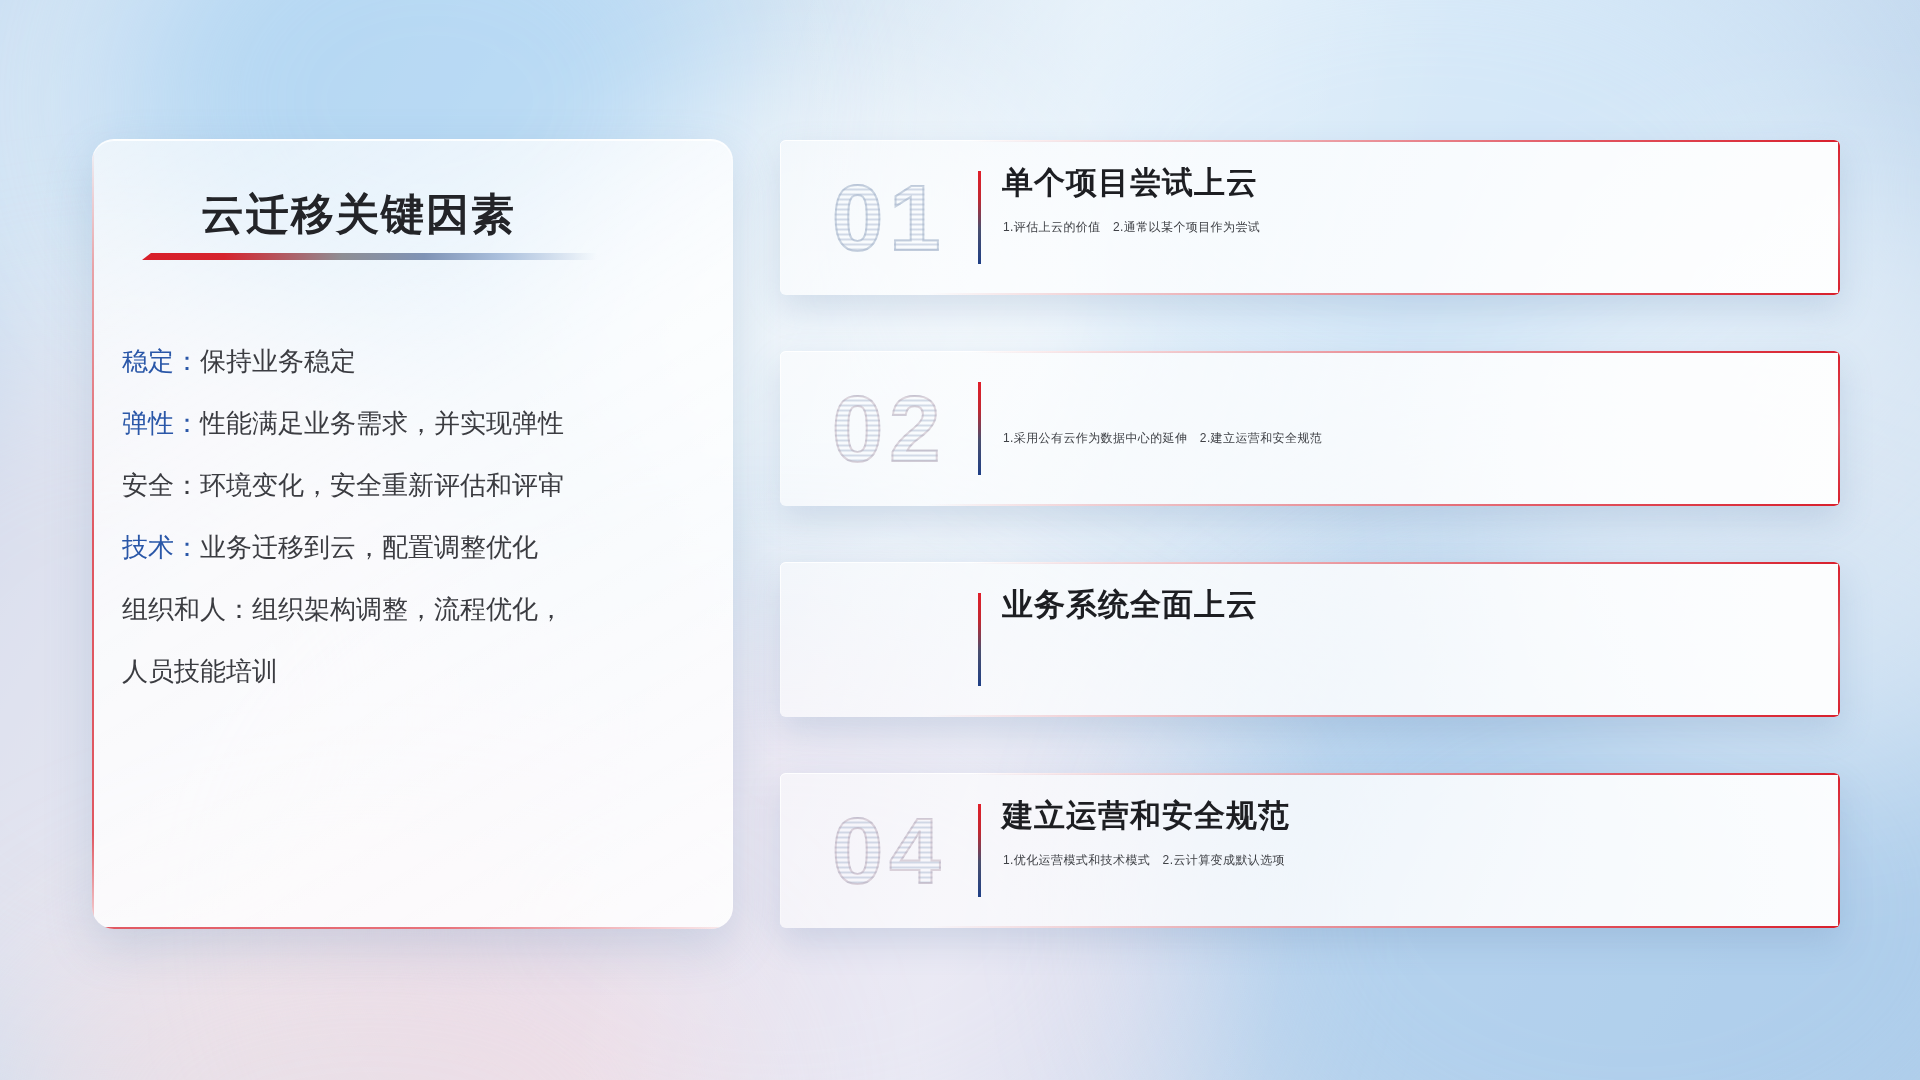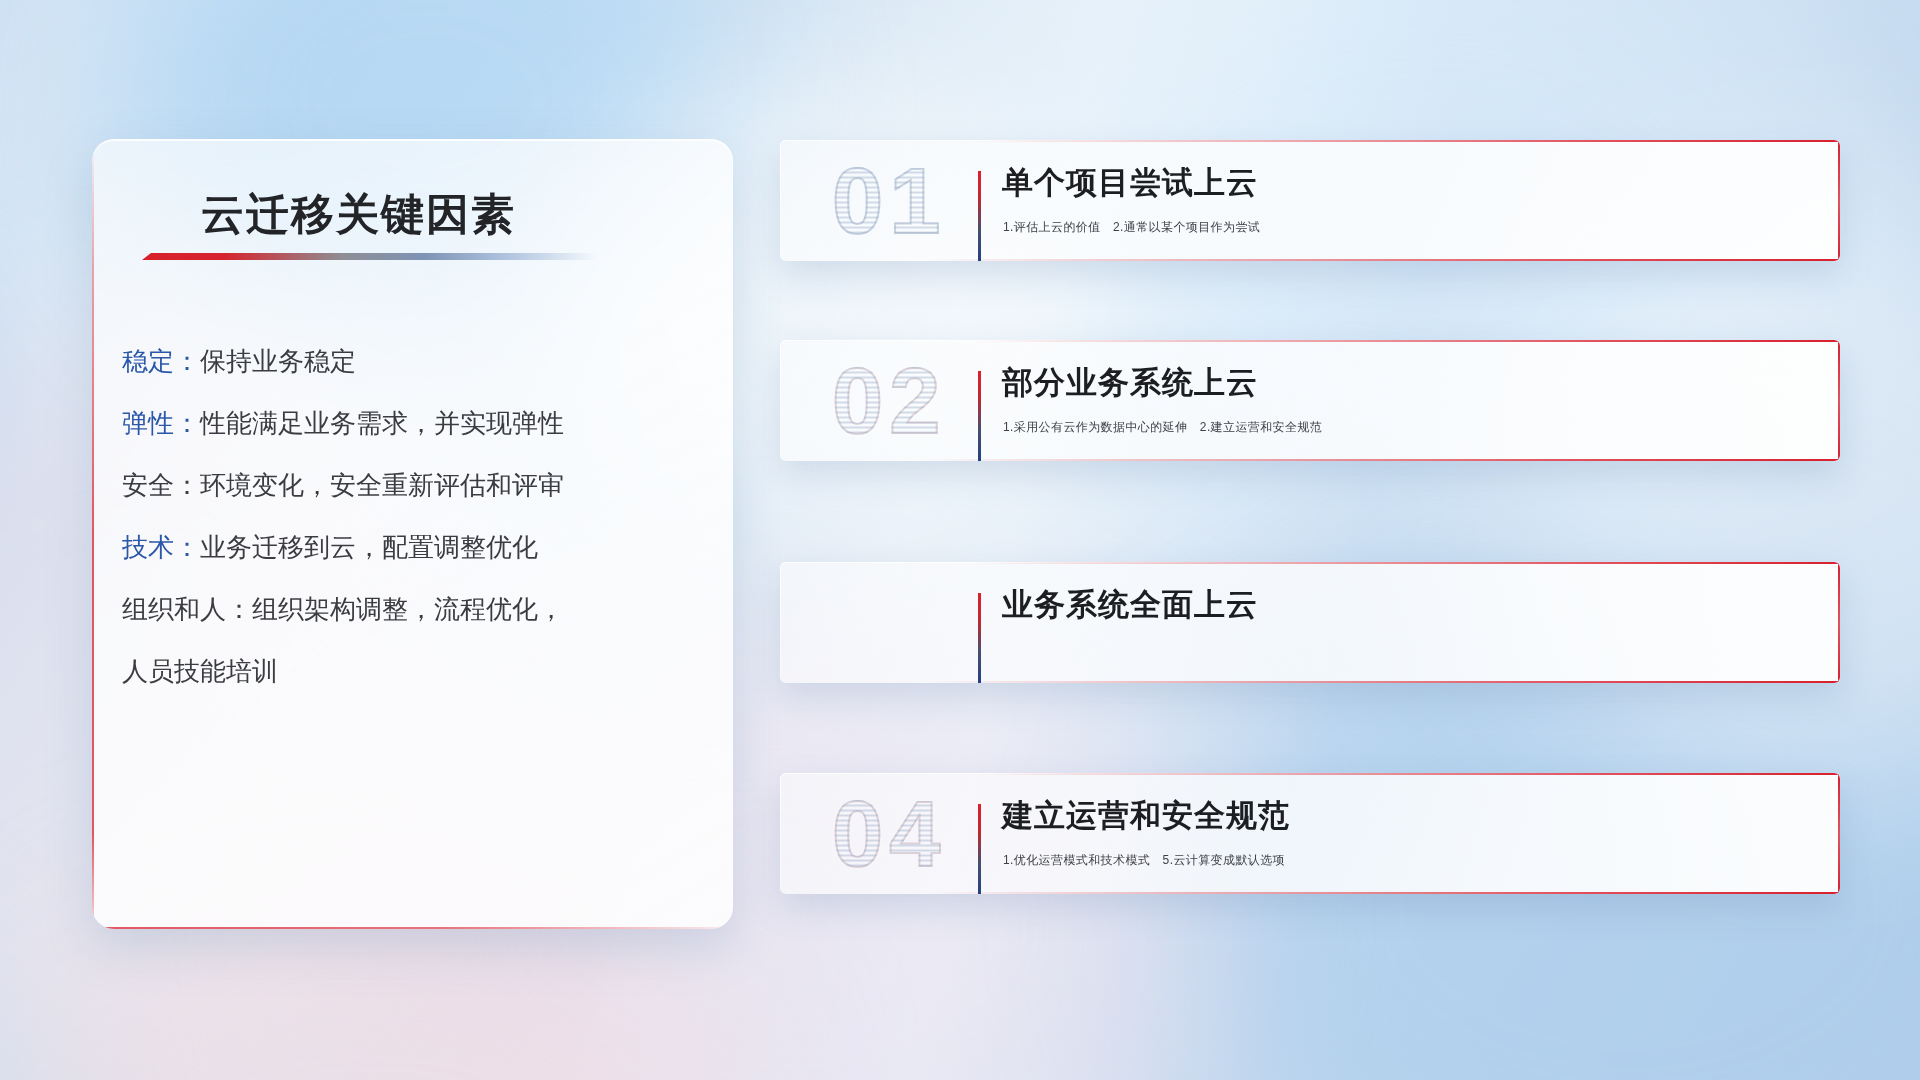--- a/index.html
+++ b/index.html
@@ -64,21 +64,21 @@
     position:absolute;left:30px;top:190px;right:26px;
   }
   .lc-item{
     font-size:26px;line-height:62px;color:#3b3c41;white-space:nowrap;
   }
   .lc-item .k{color:#2a57a8;}
   .lc-item .k.plain{color:#3b3c41;}
 
   
   .rcard{
-    position:absolute;left:780px;width:1060px;height:121px;
+    position:absolute;left:780px;width:1060px;height:155px;
     border-radius:6px;
     background:linear-gradient(112deg,rgba(255,255,255,.52) 0%,rgba(255,255,255,.70) 30%,rgba(255,255,255,.88) 70%,rgba(255,255,255,.95) 100%);
     box-shadow:0 14px 34px rgba(88,126,170,.20), inset 0 1px 0 rgba(255,255,255,.9);
     overflow:hidden;
   }
   .rcard .e-top{
     position:absolute;right:0;top:0;height:2px;width:82%;
     background:linear-gradient(90deg,rgba(224,87,97,0) 0%,rgba(226,112,120,.45) 28%,#e1525e 72%,#d8202d 100%);
   }
   .rcard .e-right{
@@ -169,42 +169,41 @@
   <div class="e-left"></div>
   <div class="e-top"></div>
   <div class="e-right"></div>
   <div class="e-bot"></div>
   <div class="rnum">01</div>
   <div class="rdiv"></div>
   <div class="rtitle">单个项目尝试上云</div>
   <div class="rdesc">1.评估上云的价值　2.通常以某个项目作为尝试</div>
 </div>
 
-<div class="rcard" style="top:340px;text-align:center;">
+<div class="rcard" style="top:351px;text-align:center;">
   <div class="e-left"></div>
   <div class="e-top"></div>
   <div class="e-right"></div>
   <div class="e-bot"></div>
   <div class="rnum alt">02</div>
   <div class="rdiv"></div>
-  <div class="rtitle">部分业务系统上云</div>
   <div class="rdesc">1.采用公有云作为数据中心的延伸　2.建立运营和安全规范</div>
 </div>
 
 <div class="rcard" style="top:562px;">
   <div class="e-left"></div>
   <div class="e-top"></div>
   <div class="e-right"></div>
   <div class="e-bot"></div>
   <div class="rdiv"></div>
   <div class="rtitle">业务系统全面上云</div>
 </div>
 
 <div class="rcard" style="top:773px;">
   <div class="e-left"></div>
   <div class="e-top"></div>
   <div class="e-right"></div>
   <div class="e-bot"></div>
   <div class="rnum alt">04</div>
   <div class="rdiv"></div>
   <div class="rtitle">建立运营和安全规范</div>
-  <div class="rdesc">1.优化运营模式和技术模式　5.云计算变成默认选项</div>
+  <div class="rdesc">1.优化运营模式和技术模式　2.云计算变成默认选项</div>
 </div>
 
 </body></html>

